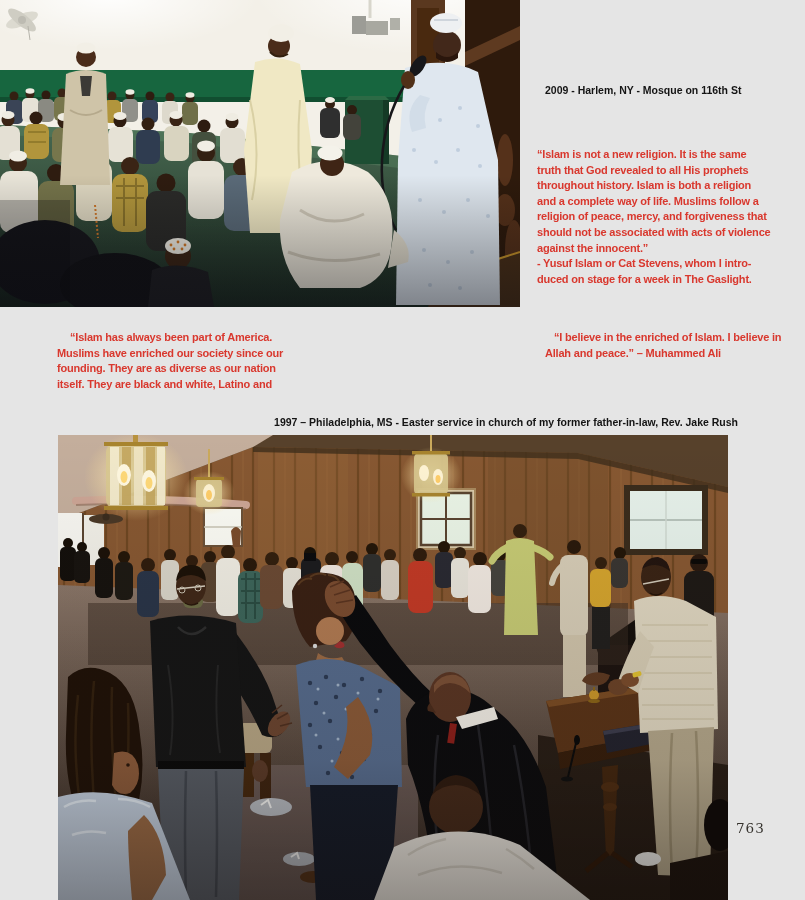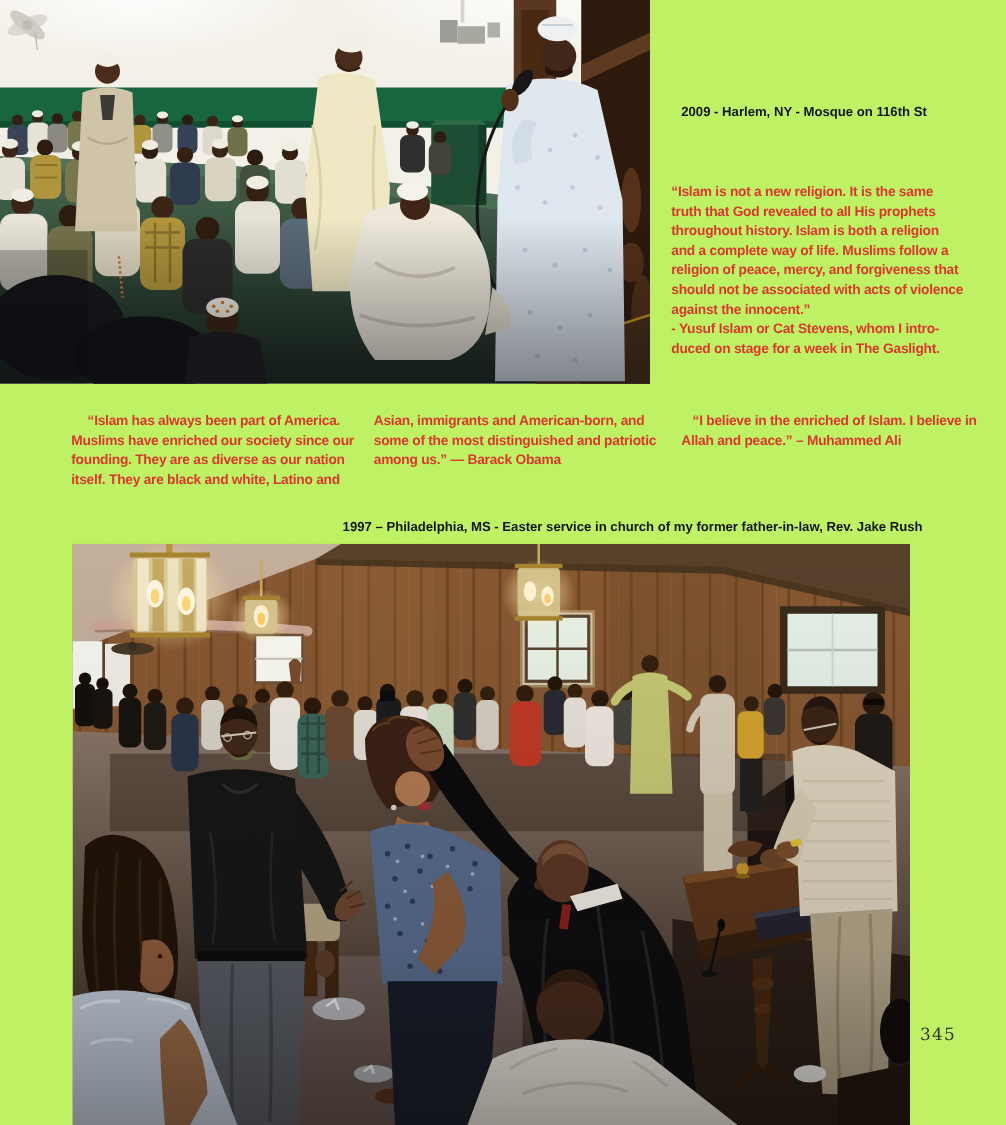--- a/index.html
+++ b/index.html
@@ -1,16 +1,16 @@
 <!DOCTYPE html>
 <html><head>
 <meta charset="utf-8">
 <style>
   html,body{margin:0;padding:0;background:#ffffff;}
-  .page{position:relative;width:805px;height:900px;background:#bef264;overflow:hidden;
+  .page{position:relative;width:805px;height:900px;background:#e5e5e5;overflow:hidden;
         font-family:"Liberation Sans",sans-serif;}
   .photo{position:absolute;overflow:hidden;}
   .photo svg{display:block;}
   .photo-top{left:0;top:0;width:520px;height:307px;}
   .photo-bottom{left:58px;top:435px;width:670px;height:465px;}
   .cap{position:absolute;font-size:10.5px;font-weight:bold;color:#141414;
        letter-spacing:0;white-space:pre;}
   .cap1{left:545px;top:84px;}
   .cap2{right:67px;top:416px;}
   .red{position:absolute;color:#d9382e;font-size:11px;font-weight:bold;
@@ -265,23 +265,20 @@
 and a complete way of life. Muslims follow a
 religion of peace, mercy, and forgiveness that
 should not be associated with acts of violence
 against the innocent.”
 - Yusuf Islam or Cat Stevens, whom I intro-
 duced on stage for a week in The Gaslight.</div>
   <div class="red col1">“Islam has always been part of America.
 Muslims have enriched our society since our
 founding. They are as diverse as our nation
 itself. They are black and white, Latino and</div>
-  <div class="red col2">Asian, immigrants and American-born, and
-some of the most distinguished and patriotic
-among us.” — Barack Obama</div>
   <div class="red col3">“I believe in the enriched of Islam. I believe in
 Allah and peace.” – Muhammed Ali</div>
   <div class="cap cap2">1997 – Philadelphia, MS - Easter service in church of my former father-in-law, Rev. Jake Rush</div>
 
   <div class="photo photo-bottom">
   <svg width="670" height="465" viewBox="0 0 670 465" xmlns="http://www.w3.org/2000/svg">
     <defs>
       <radialGradient id="cglow" cx="0.5" cy="0.5" r="0.5">
         <stop offset="0" stop-color="#fff6d8" stop-opacity="0.9"></stop>
         <stop offset="1" stop-color="#ffdf90" stop-opacity="0"></stop>
@@ -616,14 +613,14 @@
 
     <g>
       <polygon points="612,428 670,416 670,465 612,465" fill="#1c130d"></polygon>
       <ellipse cx="662" cy="390" rx="16" ry="26" fill="#0f0a08"></ellipse>
     </g>
 
     <rect x="0" y="0" width="670" height="465" fill="url(#cvig)"></rect>
   </svg>
   </div>
 
-  <div class="pagenum">345</div>
+  <div class="pagenum">763</div>
 </div>
 
 </body></html>

